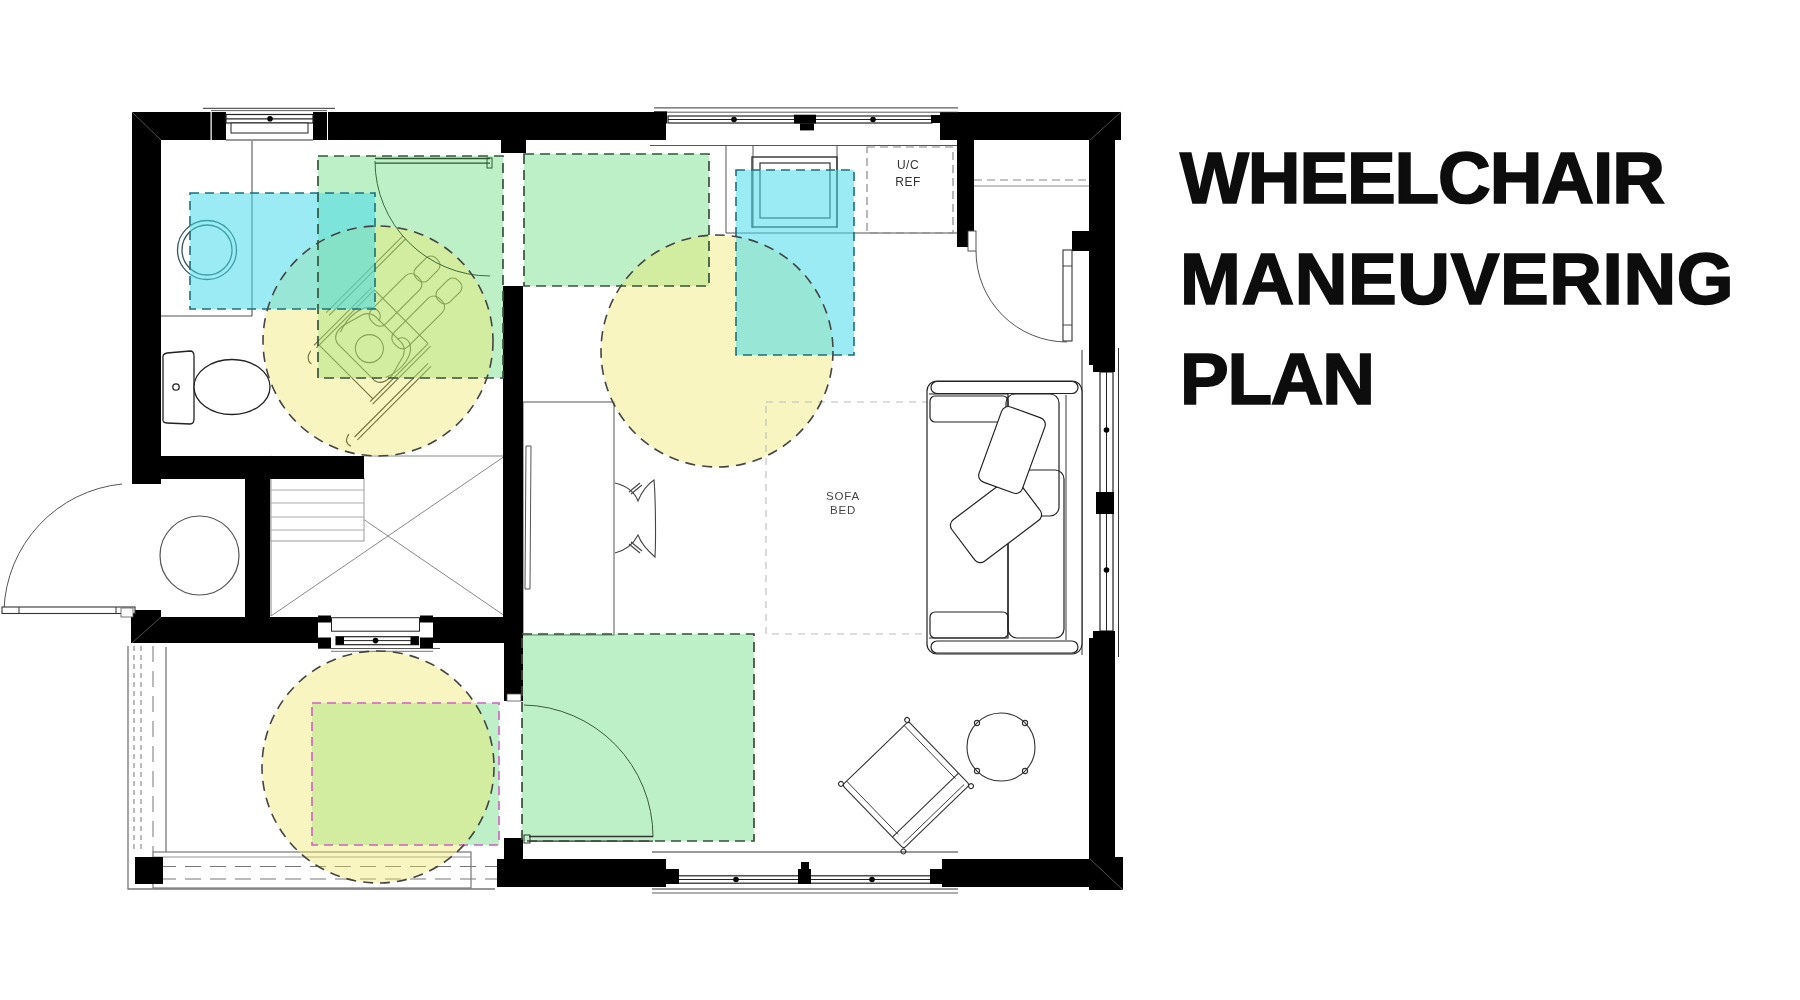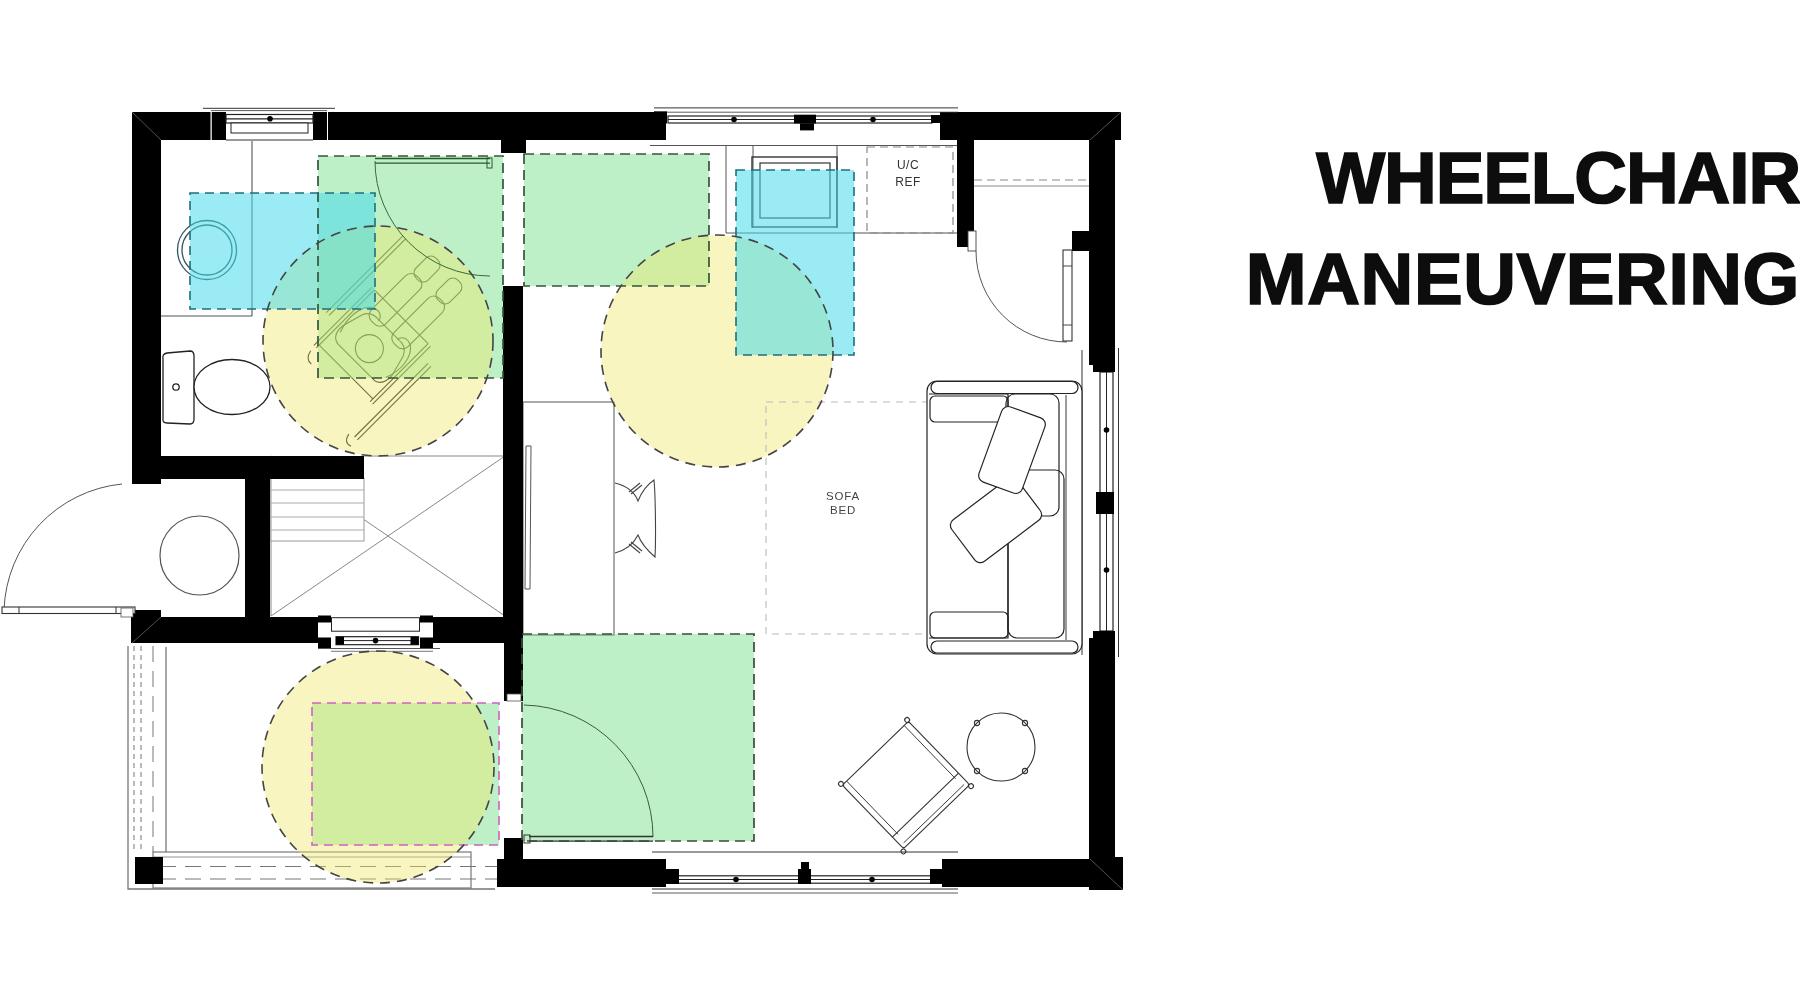--- a/index.html
+++ b/index.html
@@ -1,16 +1,16 @@
 <!DOCTYPE html>
 <html><head>
 <meta charset="utf-8">
 <style>
   html,body{margin:0;padding:0;background:#fff;width:1800px;height:1000px;overflow:hidden;}
-  .title{position:absolute;left:1180px;top:0;width:620px;text-align:right;
+  .title{position:absolute;left:1180px;top:0;width:620px;text-align:left;
     font-family:"Liberation Sans", sans-serif;font-weight:bold;color:#0d0d0d;
     font-size:73px;line-height:100.5px;letter-spacing:0.6px;padding-top:128px;-webkit-text-stroke:1.7px #0d0d0d;}
   svg{position:absolute;left:0;top:0;}
   text{font-family:"Liberation Sans", sans-serif;}
 </style>
 </head>
 <body>
 
 <svg width="1800" height="1000" viewBox="0 0 1800 1000">
 <defs>
@@ -354,13 +354,13 @@
 <rect x="736" y="170" width="118" height="185" fill="none" stroke="#1d6f7c" stroke-width="1.6" stroke-dasharray="9,6"></rect>
 
 <circle cx="378" cy="341" r="115" fill="none" stroke="#444" stroke-width="1.6" stroke-dasharray="10,7"></circle>
 
 <circle cx="717" cy="351" r="116" fill="none" stroke="#444" stroke-width="1.6" stroke-dasharray="10,7"></circle>
 
 <circle cx="378" cy="767" r="116" fill="none" stroke="#444" stroke-width="1.6" stroke-dasharray="10,7"></circle>
 </g>
 </svg>
 
-<div class="title" id="titletext"><span style="letter-spacing:-1.1px">WHEELCHAIR</span><br>MANEUVERING<br></div>
+<div class="title" id="titletext"><span style="letter-spacing:-1.1px">WHEELCHAIR</span><br>MANEUVERING<br><span style="letter-spacing:-1.25px">PLAN</span></div>
 
 </body></html>

